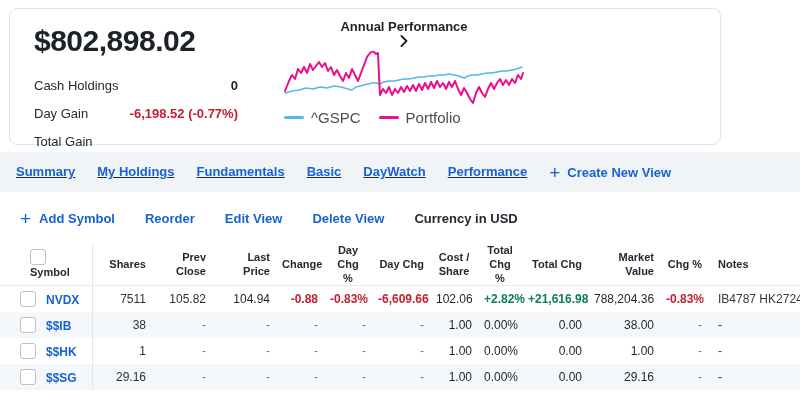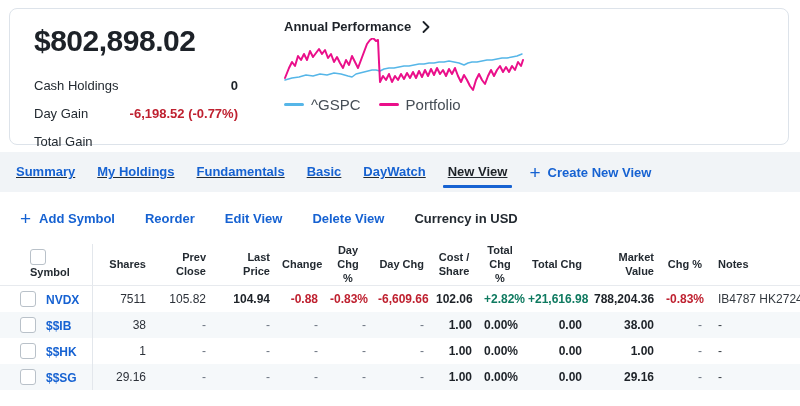--- a/index.html
+++ b/index.html
@@ -1,32 +1,32 @@
 <!DOCTYPE html>
 <html><head>
 <meta charset="utf-8">
 <style>
   html,body{margin:0;padding:0;background:#fff;}
   body{width:800px;height:406px;overflow:hidden;position:relative;
        font-family:"Liberation Sans","DejaVu Sans",sans-serif;color:#232a31;}
   .stage{position:absolute;inset:0;}
 
   
-  .card{position:absolute;left:9px;top:8px;width:780px;height:137px;
+  .card{position:absolute;left:9px;top:8px;width:712px;height:137px;
         border:1px solid #dde3ea;border-radius:8px;background:#fff;display:flex;box-sizing:border-box;}
   .sumpane{width:228px;padding:15px 0 0 24px;box-sizing:content-box;}
   .bigval{font-size:30px;font-weight:700;color:#1d2228;letter-spacing:-0.5px;margin:0 0 15px 0;}
   .stat-row{display:flex;justify-content:space-between;align-items:flex-start;width:204px;padding:5px 0;margin-bottom:3px;}
   .stat-label{font-size:13px;color:#232a31;}
   .stat-value{font-size:13px;font-weight:700;color:#1d2228;}
   .stat-value.red{color:#bf2130;}
   .stat-value.green{color:#0369a1;margin-top:31px;}
 
   .chartpane{margin-left:22px;padding-top:10px;}
-  .chart-title{display:flex;align-items:center;gap:11px;font-size:13px;font-weight:700;color:#1d2228;cursor:pointer;}
+  .chart-title{display:flex;align-items:center;gap:1px;font-size:13px;font-weight:700;color:#1d2228;cursor:pointer;flex-direction:column;}
   .sparkline{display:block;margin-top:4px;}
   .legend{display:flex;gap:18px;align-items:center;margin-top:2px;}
   .legend-item{display:flex;align-items:center;gap:7px;font-size:15px;color:#464e56;}
   .legend-dash{display:inline-block;width:20px;height:3px;border-radius:2px;}
 
   
   .tabbar{position:absolute;left:0;top:152px;width:800px;height:40px;background:#f1f4f7;
           display:flex;align-items:center;padding:0 16px;box-sizing:border-box;gap:22px;}
   .tabs{display:flex;gap:22px;height:100%;align-items:center;text-decoration:underline;}
   .tab{font-size:13px;font-weight:600;color:#1662d2;line-height:40px;height:40px;position:relative;cursor:pointer;white-space:nowrap;}
@@ -51,21 +51,21 @@
   .th-l{text-align:left;padding-left:10px;}
   .th-sym{text-align:left;padding-left:30px;border-right:1px solid #e3e7ec;}
   td{height:26px;padding:0 6px;white-space:nowrap;vertical-align:middle;box-sizing:border-box;color:#2c3139;}
   td.td-r{text-align:right;}
   td.td-l{text-align:left;padding-left:10px;}
   td.td-sym{padding-left:20px;border-right:1px solid #e3e7ec;}
   tbody tr:nth-child(even){background:#f5f8fa;}
   .cb{display:inline-block;width:14px;height:14px;border:1px solid #b9c1c9;border-radius:3px;background:#fff;
       margin-right:10px;vertical-align:-3px;cursor:pointer;flex:none;}
   .sym{color:#1662d2;font-weight:700;cursor:pointer;}
-  .cell-b{font-weight:700;color:#1d2228;}
+  .cell-b{font-weight:400;color:#1d2228;}
   .cell-red{font-weight:700;color:#bf2130;}
   .cell-green{font-weight:700;color:#0f7a60;}
   .cell-mut{color:#6c7480;}
   .cell-note{color:#343a40;}
 </style>
 </head>
 <body>
 
 <div class="stage">
 
@@ -111,21 +111,21 @@
     </div>
   </div>
 
   <div class="tabbar">
     <div class="tabs" id="tabs">
         <div class="tab">Summary</div>
         <div class="tab">My Holdings</div>
         <div class="tab">Fundamentals</div>
         <div class="tab">Basic</div>
         <div class="tab">DayWatch</div>
-        <div class="tab active">New View</div>
+        <div class="tab">Performance</div>
       </div>
     <div class="create-tab">
       <span class="plus">+</span>
       <span>Create New View</span>
     </div>
   </div>
 
   <div class="toolbar">
     <div class="tool-link">
       <span class="plus">+</span>

